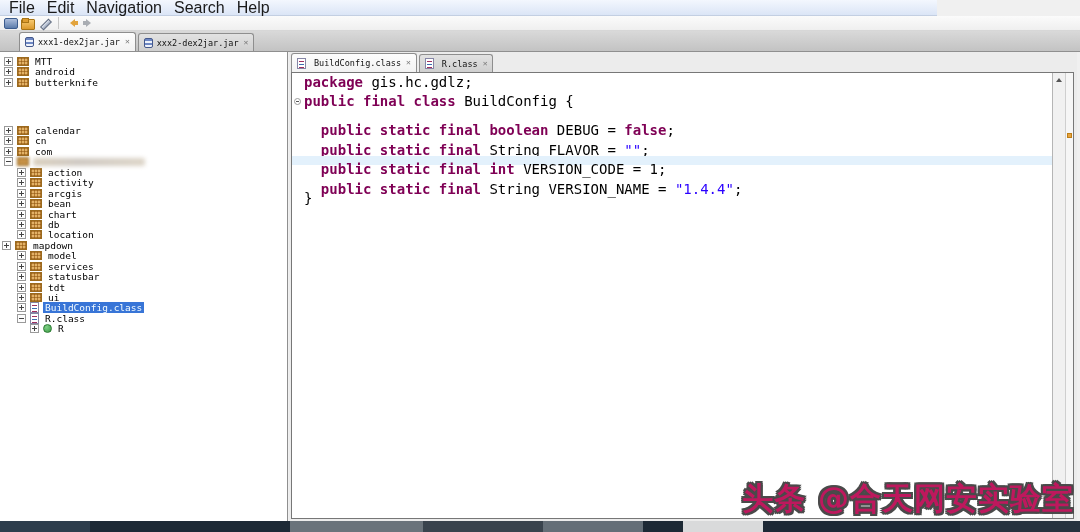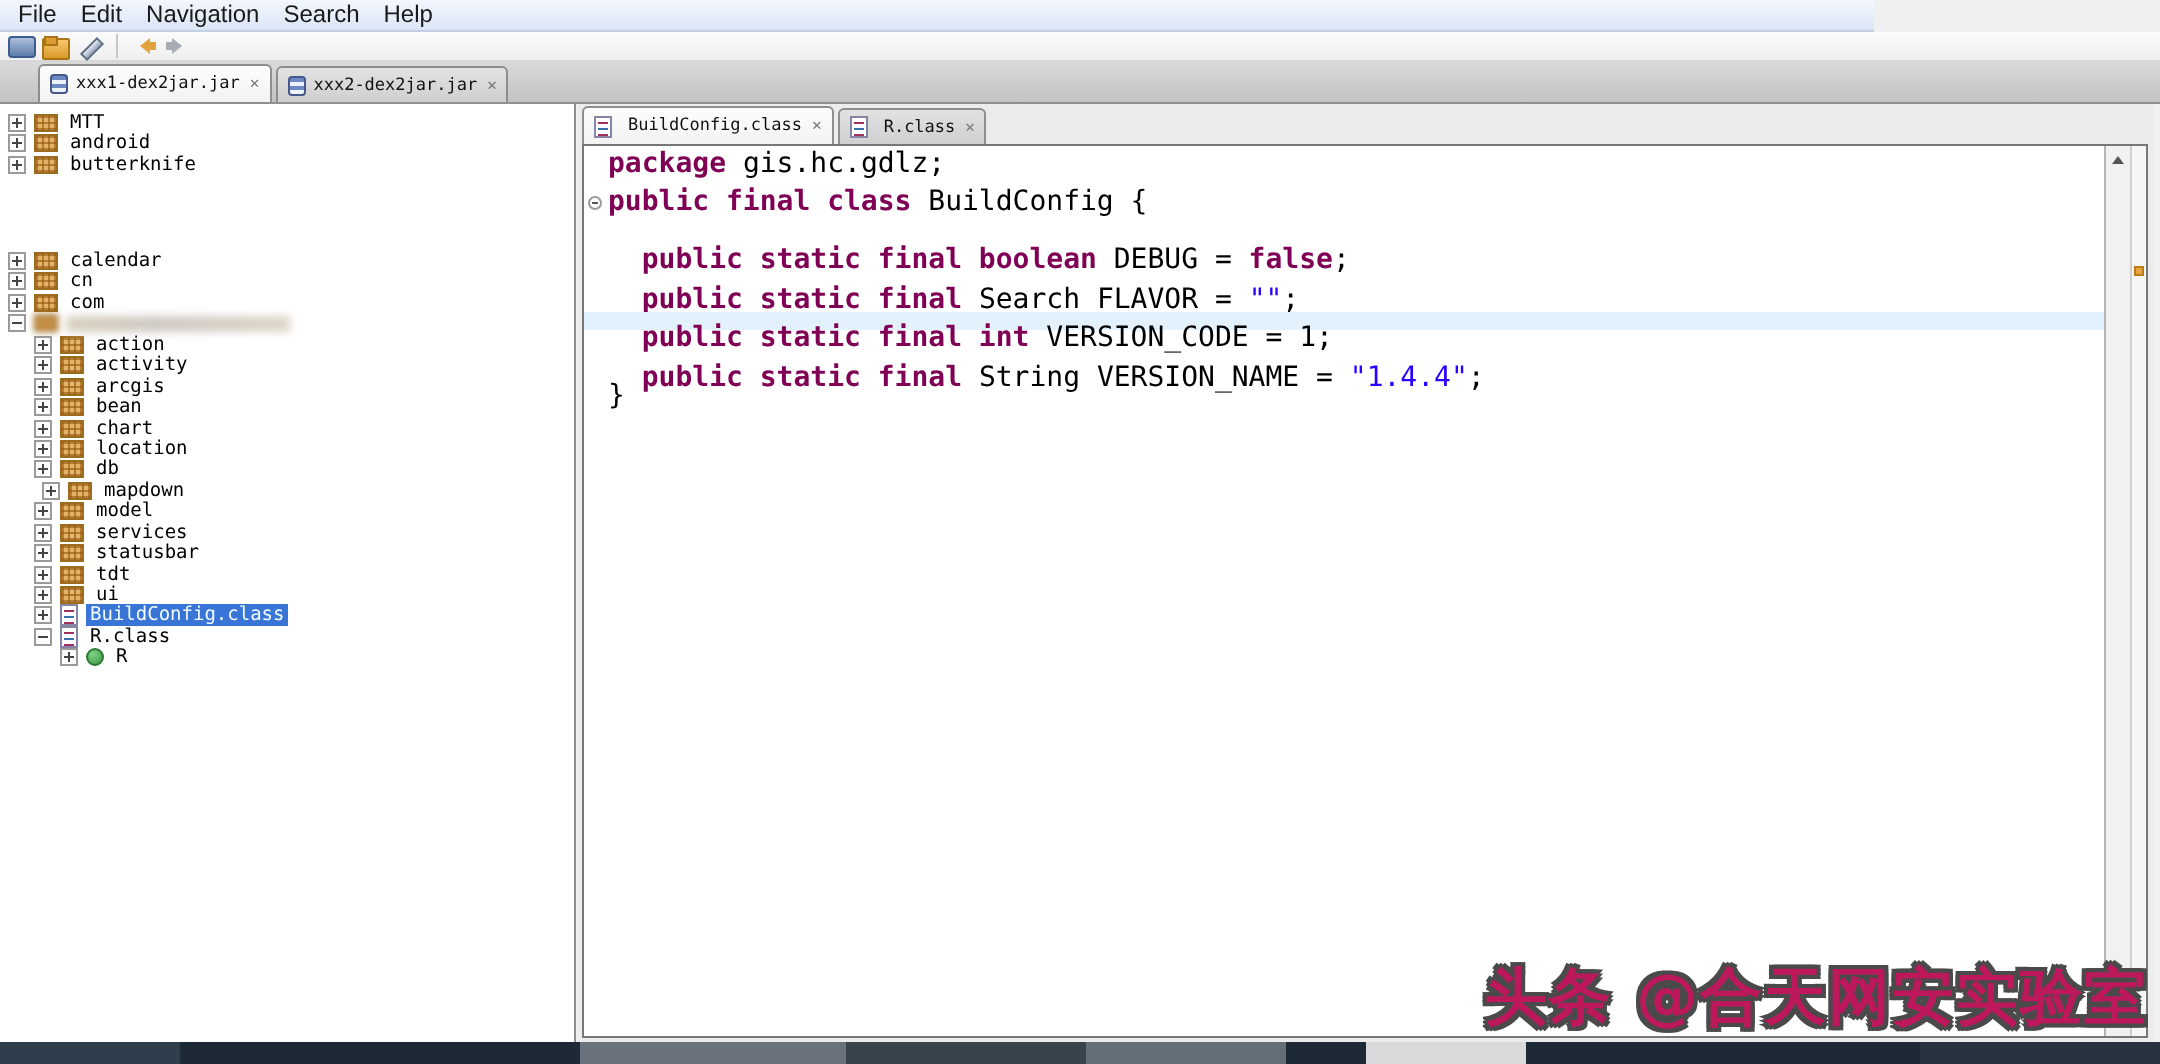--- a/index.html
+++ b/index.html
@@ -7,21 +7,21 @@
   #window {
     position:relative; width:1080px; height:532px; overflow:hidden;
     background:#f0f0f0; font-family:"Liberation Sans",sans-serif;
   }
   
   #menubar {
     position:absolute; left:0; top:0; width:937px; height:16px;
     background:linear-gradient(#f3f7fe,#dbe5f6);
     border-bottom:1px solid #c3cfe2;
     display:flex; padding-left:3px;
-    font-size:12px; color:#1a1a1a;
+    font-size:16px; color:#1a1a1a;
   }
   .menu-item { padding:0 6px; height:15px; line-height:15px; cursor:default; }
   
   #toolbar {
     position:absolute; left:0; top:16px; width:1080px; height:15px;
     background:linear-gradient(#fbfbfb,#efefef);
     border-bottom:1px solid #d7d7d7;
     display:flex; align-items:center; gap:3px; padding-left:4px;
   }
   .tbtn { width:14px; height:13px; display:inline-flex; align-items:center; justify-content:center; position:relative; }
@@ -220,28 +220,28 @@
         <span class="tree-label">bean</span>
       </div>
       <div class="tree-row" style="padding-left: 17px;">
         <span class="expander plus"></span>
         <span class="icon-package"></span>
         <span class="tree-label">chart</span>
       </div>
       <div class="tree-row" style="padding-left: 17px;">
         <span class="expander plus"></span>
         <span class="icon-package"></span>
+        <span class="tree-label">db</span>
+      </div>
+      <div class="tree-row" style="padding-left: 17px;">
+        <span class="expander plus"></span>
+        <span class="icon-package"></span>
         <span class="tree-label">location</span>
       </div>
-      <div class="tree-row" style="padding-left: 17px;">
-        <span class="expander plus"></span>
-        <span class="icon-package"></span>
-        <span class="tree-label">db</span>
-      </div>
-      <div class="tree-row" style="padding-left: 21px;">
+      <div class="tree-row" style="padding-left: 2px;">
         <span class="expander plus"></span>
         <span class="icon-package"></span>
         <span class="tree-label">mapdown</span>
       </div>
       <div class="tree-row" style="padding-left: 17px;">
         <span class="expander plus"></span>
         <span class="icon-package"></span>
         <span class="tree-label">model</span>
       </div>
       <div class="tree-row" style="padding-left: 17px;">
@@ -296,21 +296,21 @@
       </div>
     <div id="codepanel">
       <div id="codebody">
           <div class="code-line"><span class="tok-k">package</span><span class="tok-p"> gis.hc.gdlz;</span></div>
           <div class="code-line"></div>
           <div class="code-line"><span class="fold"></span><span class="tok-k">public final class</span><span class="tok-p"> BuildConfig {</span></div>
           <div class="code-line"></div>
           <div class="code-line"></div>
           <div class="code-line"><span class="tok-p">  </span><span class="tok-k">public static final boolean</span><span class="tok-p"> DEBUG = </span><span class="tok-k">false</span><span class="tok-p">;</span></div>
           <div class="code-line"></div>
-          <div class="code-line"><span class="tok-p">  </span><span class="tok-k">public static final</span><span class="tok-p"> Search FLAVOR = </span><span class="tok-s">""</span><span class="tok-p">;</span></div>
+          <div class="code-line"><span class="tok-p">  </span><span class="tok-k">public static final</span><span class="tok-p"> String FLAVOR = </span><span class="tok-s">""</span><span class="tok-p">;</span></div>
           <div class="code-line hl"></div>
           <div class="code-line"><span class="tok-p">  </span><span class="tok-k">public static final int</span><span class="tok-p"> VERSION_CODE = 1;</span></div>
           <div class="code-line"></div>
           <div class="code-line"><span class="tok-p">  </span><span class="tok-k">public static final</span><span class="tok-p"> String VERSION_NAME = </span><span class="tok-s">"1.4.4"</span><span class="tok-p">;</span></div>
           <div class="code-line"><span class="tok-p">}</span></div>
         </div>
       <div id="vscroll">
         <div class="scroll-arrow up"></div>
         <div class="scroll-arrow down"></div>
       </div>

